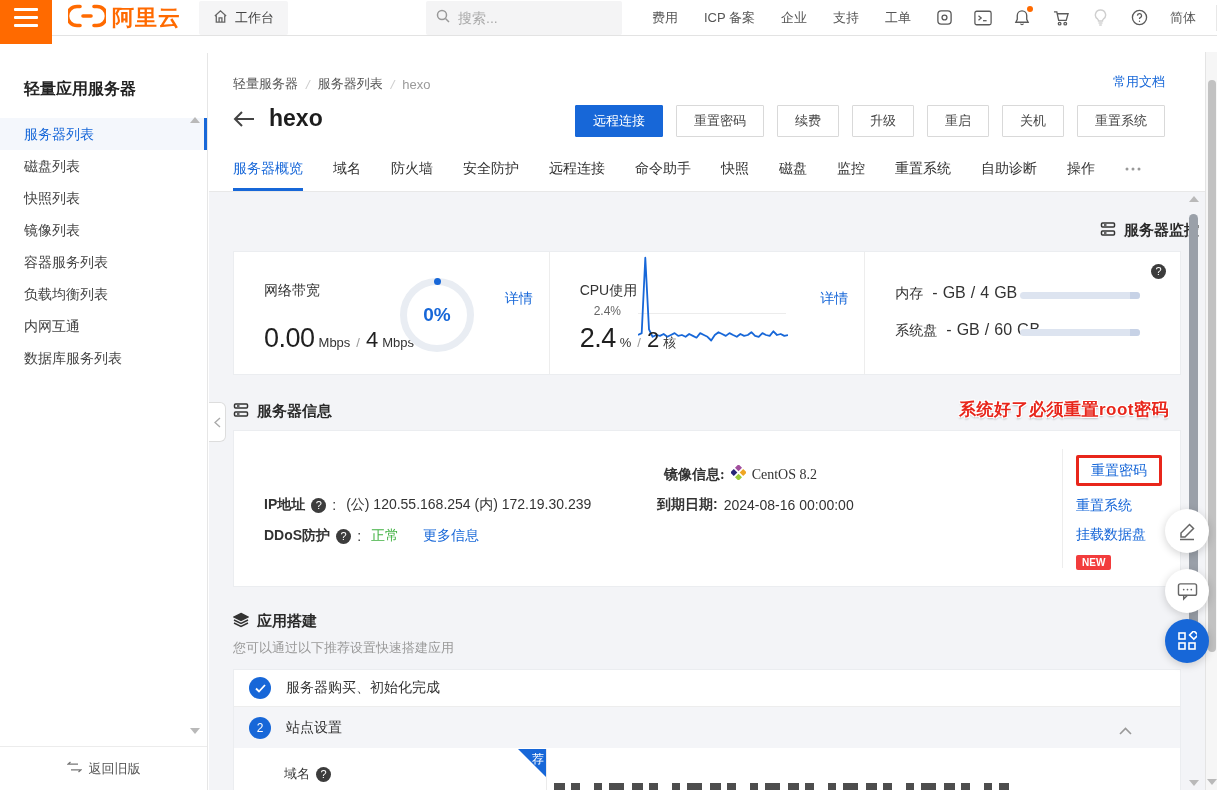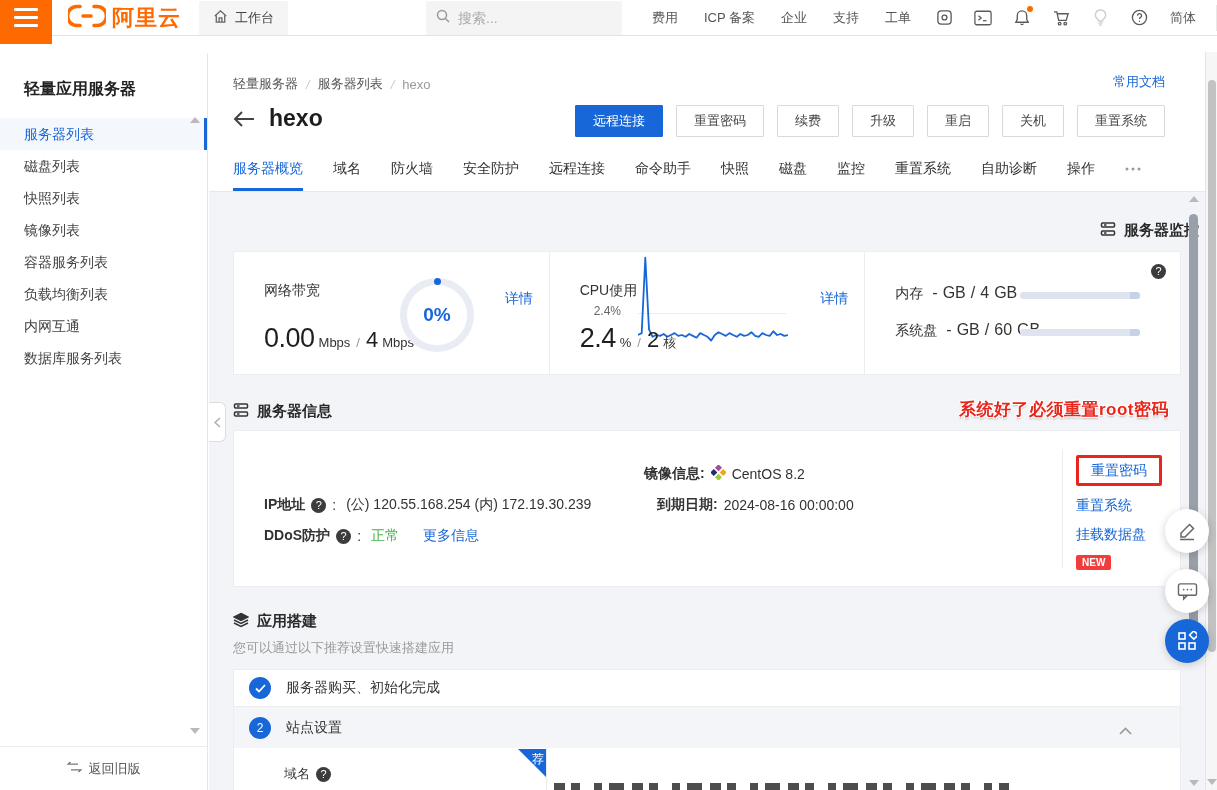--- a/index.html
+++ b/index.html
@@ -426,21 +426,21 @@
           <span class="colon"></span>
           <span class="ival">(公) 120.55.168.254 (内) 172.19.30.239</span>
         </div>
         <div class="info-row" style="top:96px; left:30px;">
           <span class="ilabel">DDoS防护</span>
           <i class="qmark"></i>
           <span class="colon"></span>
           <span class="status-ok">正常</span>
           <a class="ilink" style="margin-left:18px;">更多信息</a>
         </div>
-        <div class="info-row" style="top:34px; left:410px;">
+        <div class="info-row" style="top:34px; left:430px;font-family:Liberation Serif, serif;">
           <span class="ilabel">镜像信息:</span>
           <span>
             <svg width="15" height="15" viewBox="0 0 16 16">
                 <g transform="rotate(45 8 8)">
                   <rect x="1.8" y="1.8" width="5.3" height="5.3" fill="#a14e9d"></rect>
                   <rect x="8.9" y="1.8" width="5.3" height="5.3" fill="#efa623"></rect>
                   <rect x="1.8" y="8.9" width="5.3" height="5.3" fill="#262577"></rect>
                   <rect x="8.9" y="8.9" width="5.3" height="5.3" fill="#9dcb3b"></rect>
                 </g>
               </svg>

